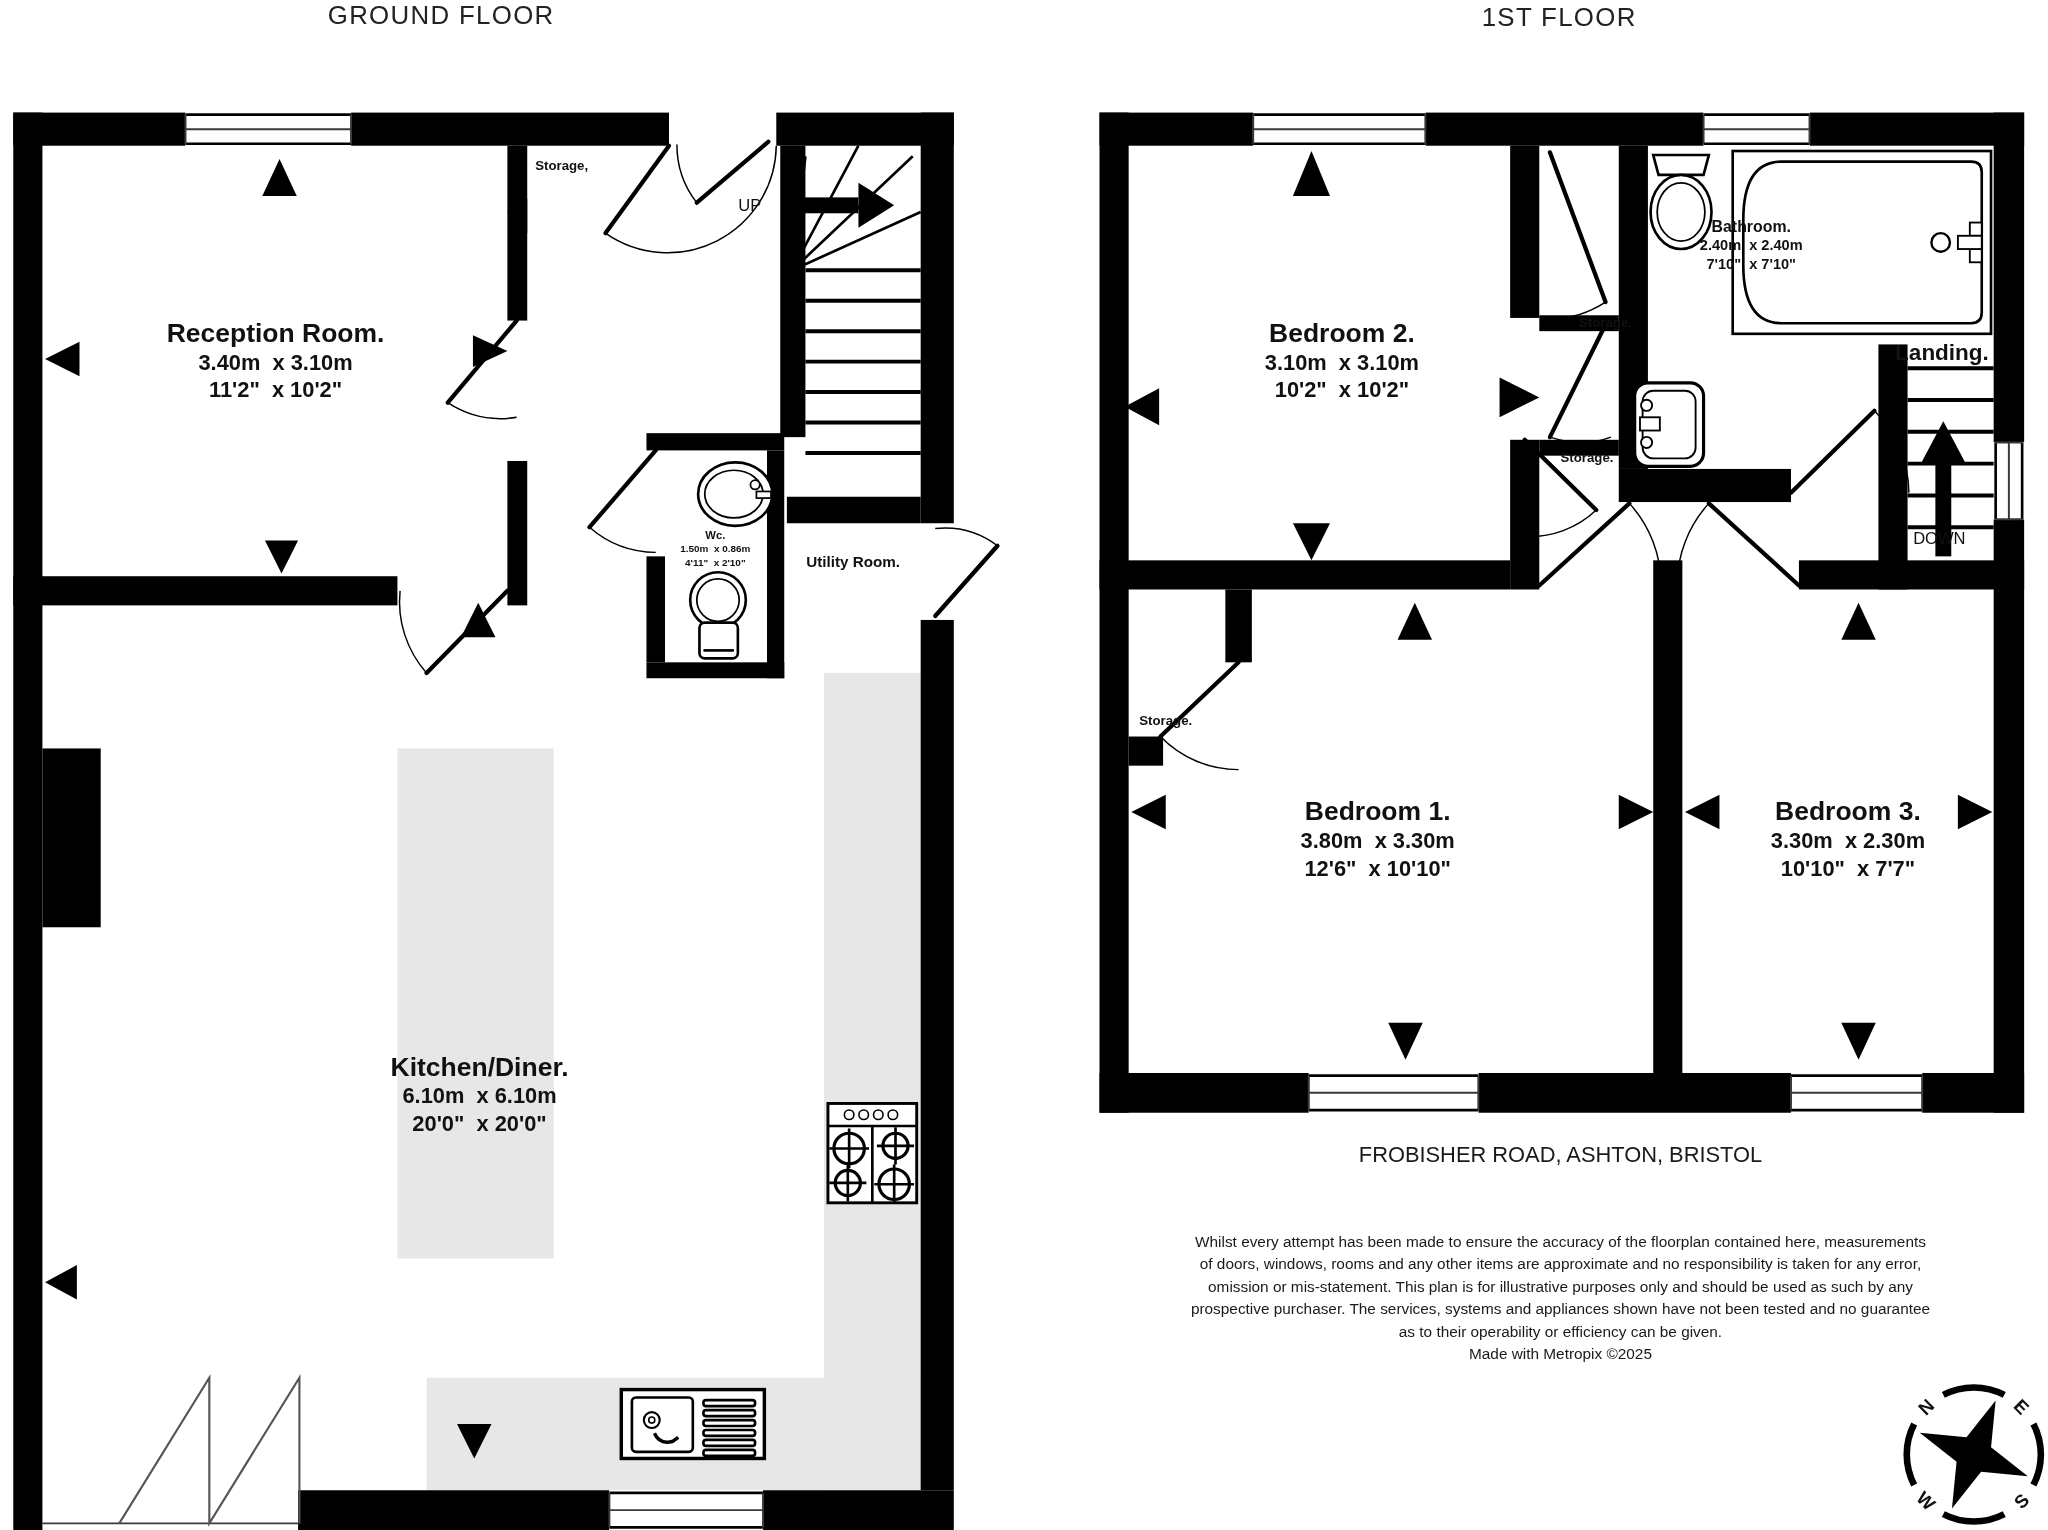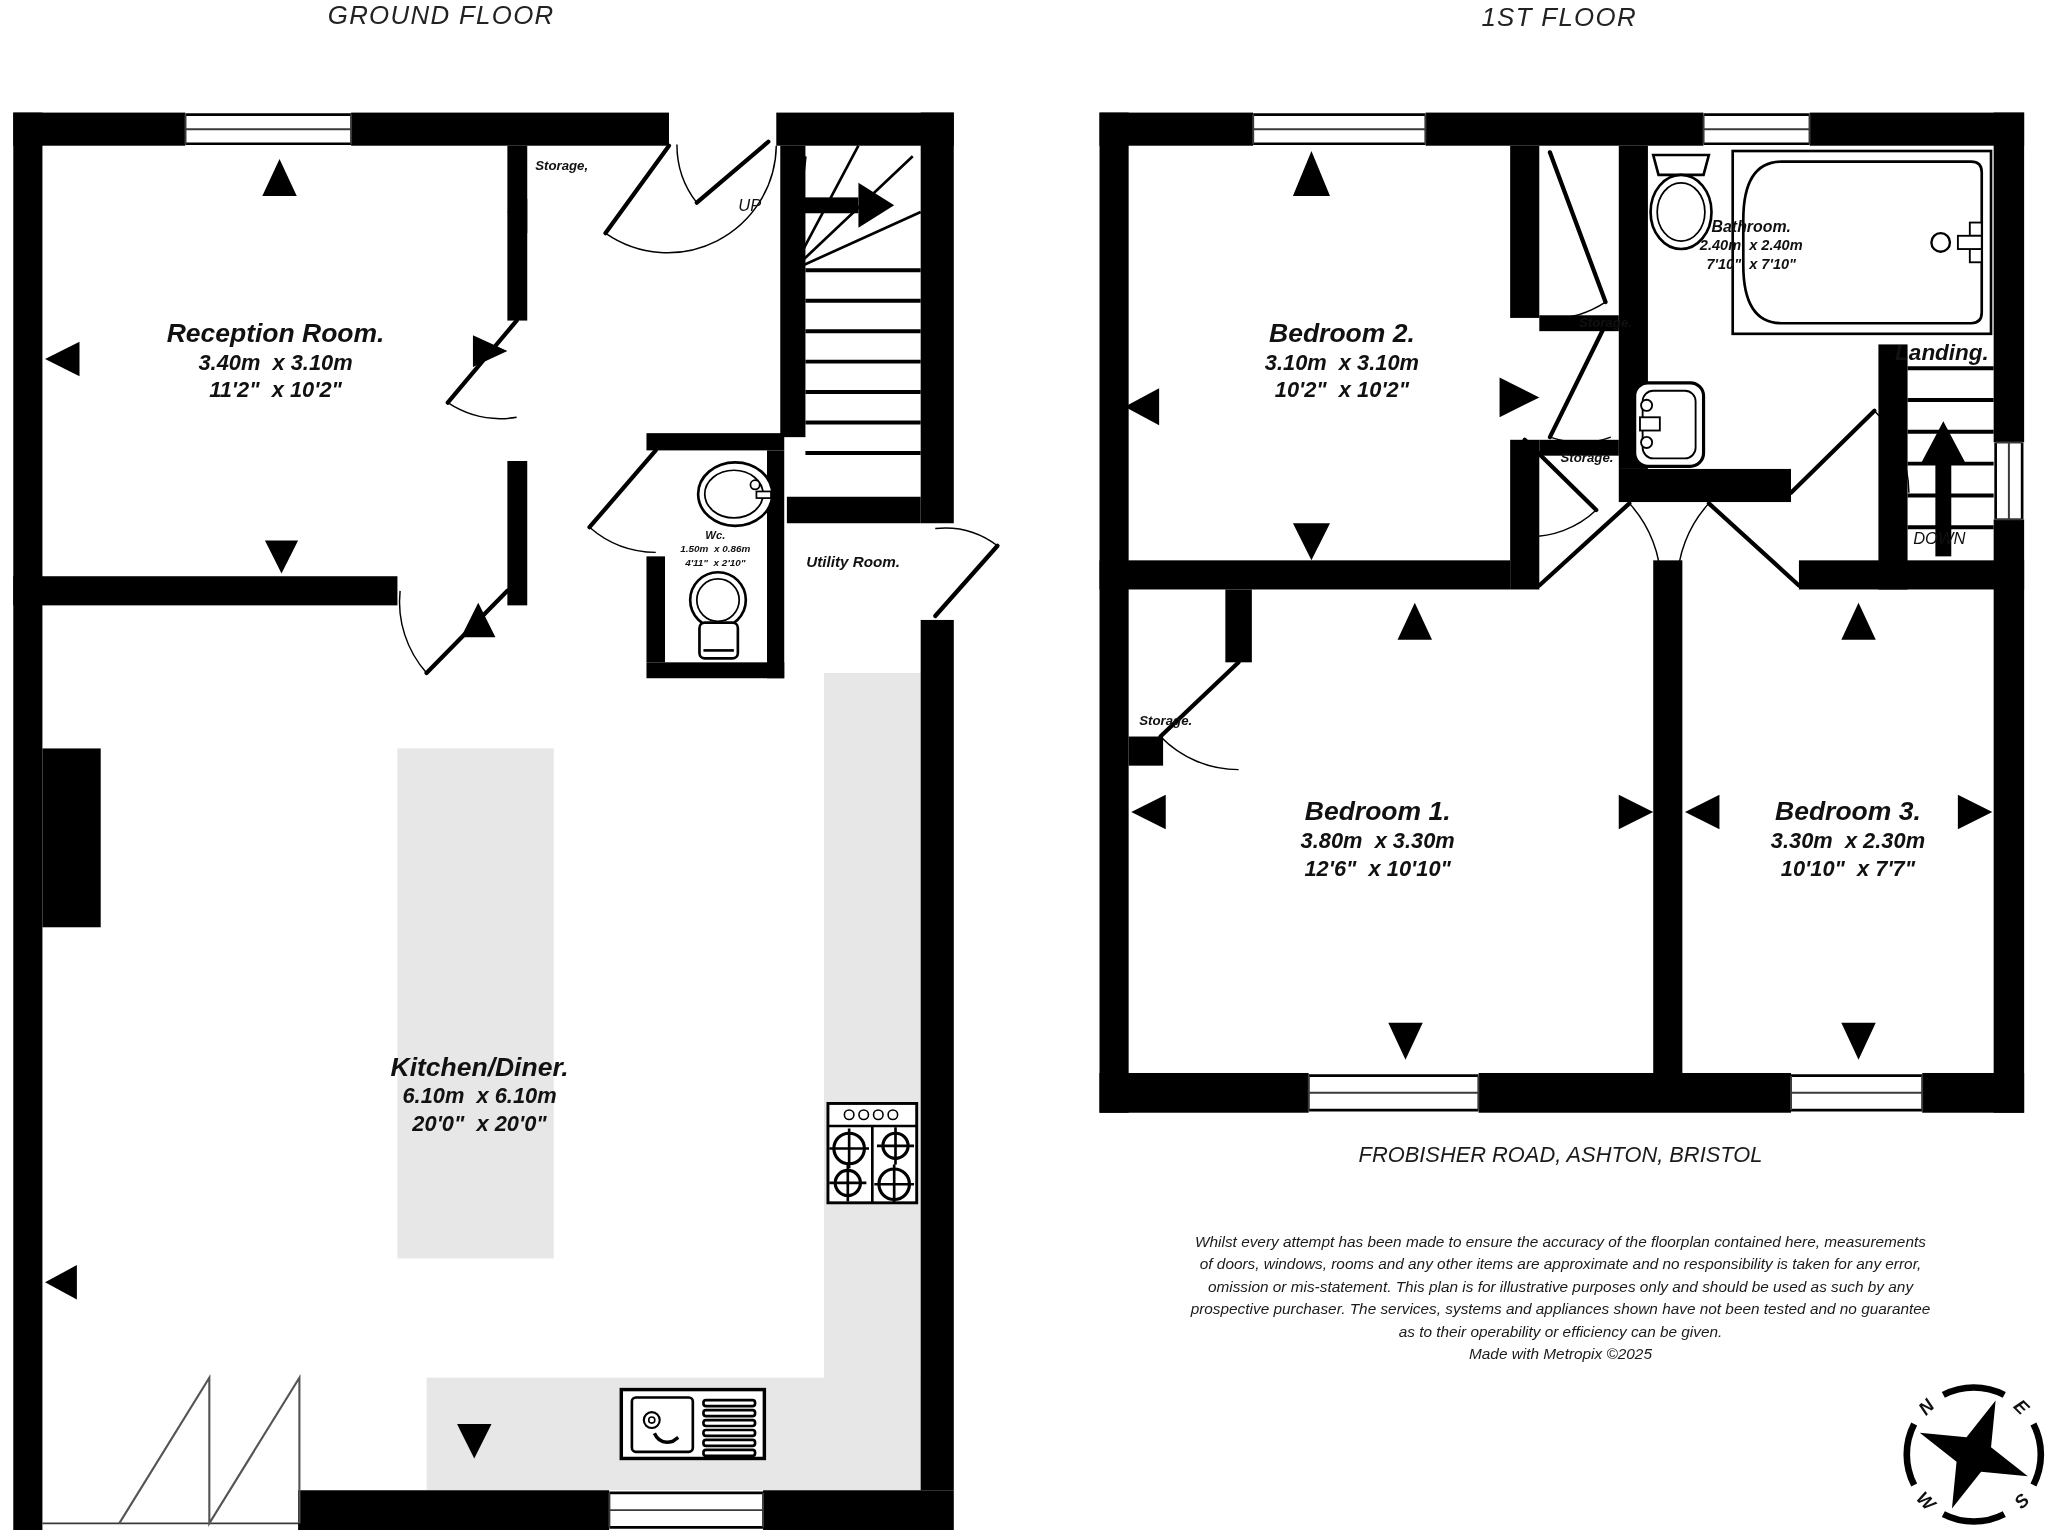--- a/index.html
+++ b/index.html
@@ -1,16 +1,16 @@
 <!DOCTYPE html>
 <html><head>
 <meta charset="utf-8">
 <style>
   html,body{margin:0;padding:0;background:#ffffff;}
-  .page{width:2048px;height:1530px;background:#fff;overflow:hidden;font-style:italic;}
+  .page{width:2048px;height:1530px;background:#fff;overflow:hidden;}
   svg{display:block;}
   text{font-family:"Liberation Sans", sans-serif; fill:#111; }
   .floor-title{font-size:19.5px; letter-spacing:1px; fill:#222;}
   .room-name{font-size:20px; font-weight:bold;}
   .room-dim{font-size:16.5px; font-weight:bold;}
   .small-label{font-size:10px; font-weight:bold;}
   .tiny-name{font-size:8.5px; font-weight:bold;}
   .tiny-dim{font-size:7.5px; font-weight:bold;}
   .utility-label{font-size:11.5px; font-weight:bold;}
   .landing-label{font-size:17px; font-weight:bold;}

